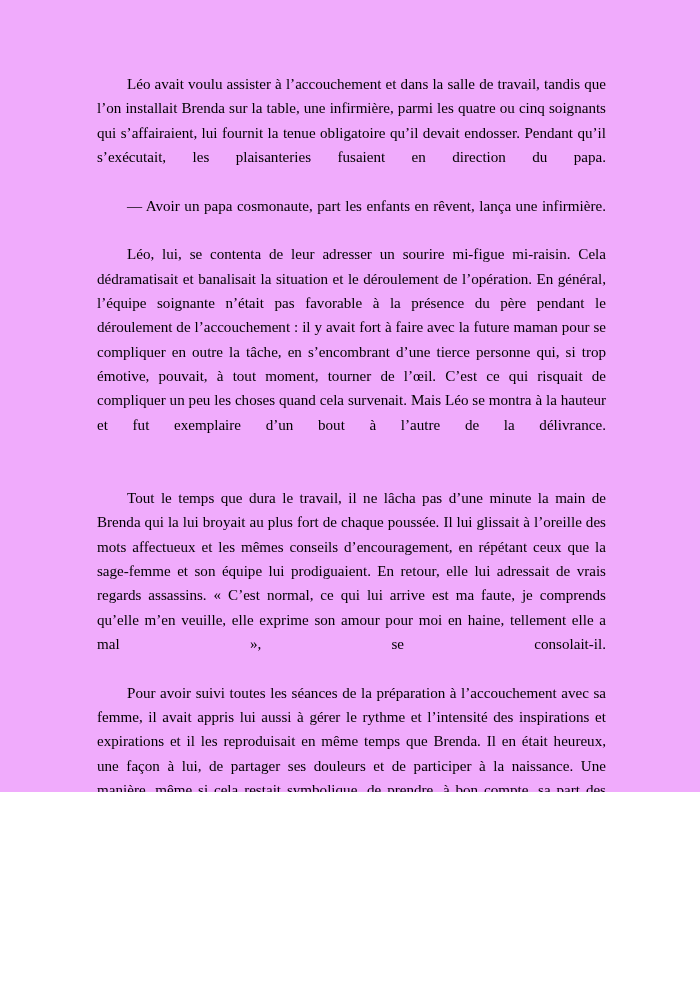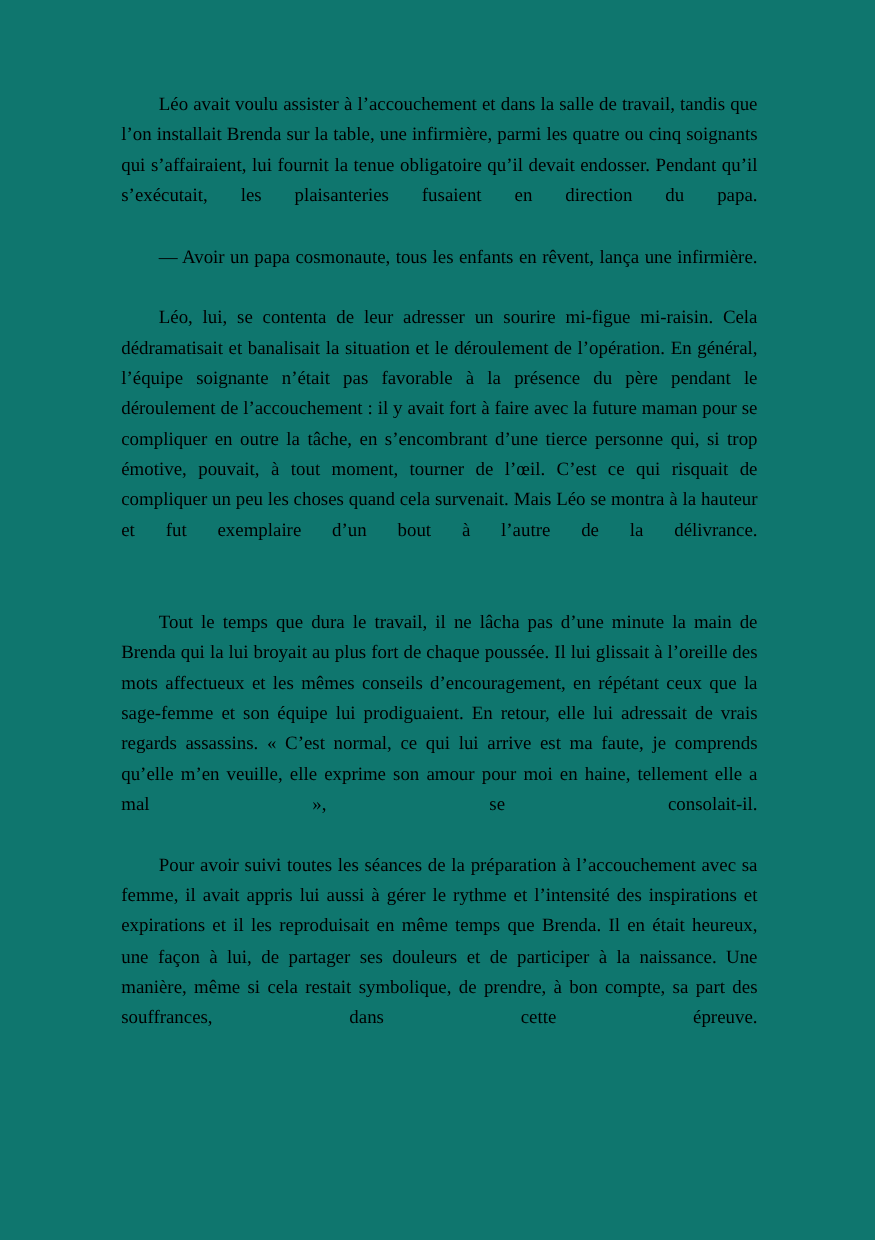--- a/index.html
+++ b/index.html
@@ -12,23 +12,23 @@
     height: 992px;
     background: #ffffff;
     font-family: "Liberation Serif", "DejaVu Serif", serif;
     color: #000000;
     -webkit-font-smoothing: antialiased;
   }
 
   .page {
     position: relative;
     width: 700px;
-    height: 992px;
+    height: 792px;
     box-sizing: border-box;
-    background: #0f766e;
+    background: #f0abfc;
     overflow: hidden;
   }
 
   .text-block {
     position: absolute;
     left: 97px;
     top: 72px;
     width: 509px;
   }
 
@@ -68,21 +68,21 @@
 </style>
 </head>
 <body>
 
 <div class="page">
 
   <div class="text-block">
 
     <p class="para">Léo avait voulu assister à l’accouchement et dans la salle de travail, tandis que l’on installait Brenda sur la table, une infirmière, parmi les quatre ou cinq soignants qui s’affairaient, lui fournit la tenue obligatoire qu’il devait endosser. Pendant qu’il s’exécutait, les plaisanteries fusaient en direction du papa.</p>
 
-    <p class="para">— Avoir un papa cosmonaute, tous les enfants en rêvent, lança une infirmière.</p>
+    <p class="para">— Avoir un papa cosmonaute, part les enfants en rêvent, lança une infirmière.</p>
 
 
     <p class="para">Léo, lui, se contenta de leur adresser un sourire mi-figue mi-raisin. Cela dédramatisait et banalisait la situation et le déroulement de l’opération. En général, l’équipe soignante n’était pas favorable à la présence du père pendant le déroulement de l’accouchement : il y avait fort à faire avec la future maman pour se compliquer en outre la tâche, en s’encombrant d’une tierce personne qui, si trop émotive, pouvait, à tout moment, tourner de l’œil. C’est ce qui risquait de compliquer un peu les choses quand cela survenait. Mais Léo se montra à la hauteur et fut exemplaire d’un bout à l’autre de la délivrance.</p>
 
     <div class="section-gap"></div>
 
     <p class="para">Tout le temps que dura le travail, il ne lâcha pas d’une minute la main de Brenda qui la lui broyait au plus fort de chaque poussée. Il lui glissait à l’oreille des mots affectueux et les mêmes conseils d’encouragement, en répétant ceux que la sage-femme et son équipe lui prodiguaient. En retour, elle lui adressait de vrais regards assassins. « C’est normal, ce qui lui arrive est ma faute, je comprends qu’elle m’en veuille, elle exprime son amour pour moi en haine, tellement elle a mal », se consolait-il.</p>
 
     <p class="para">Pour avoir suivi toutes les séances de la préparation à l’accouchement avec sa femme, il avait appris lui aussi à gérer le rythme et l’intensité des inspirations et expirations et il les reproduisait en même temps que Brenda. Il en était heureux, une façon à lui, de partager ses douleurs et de participer à la naissance. Une manière, même si cela restait symbolique, de prendre, à bon compte, sa part des souffrances, dans cette épreuve.</p>
 

